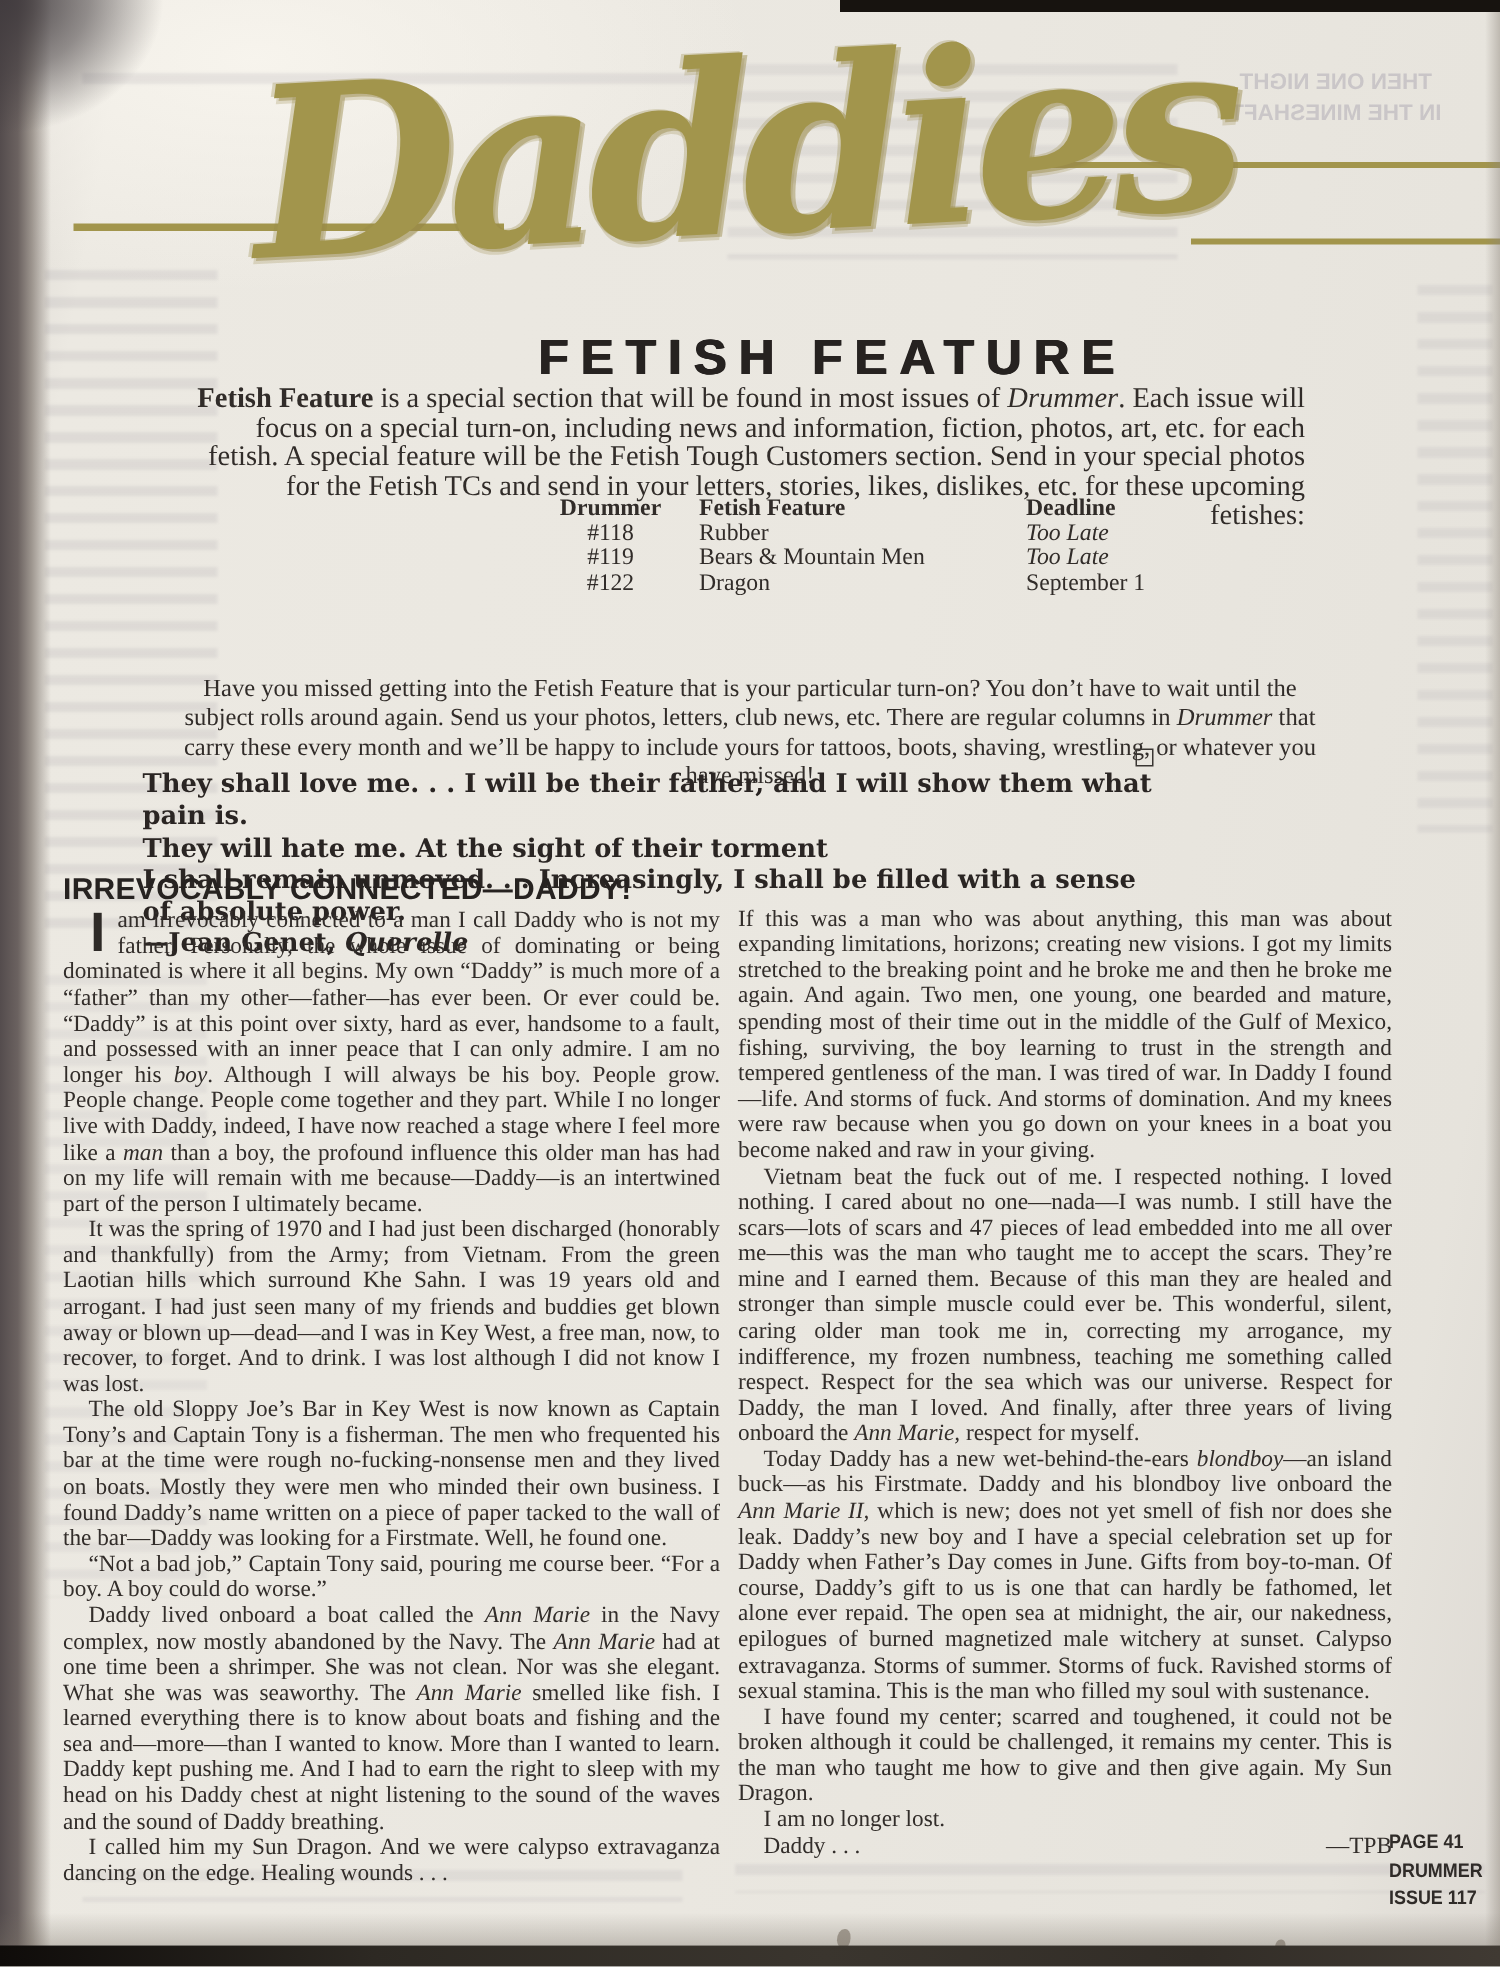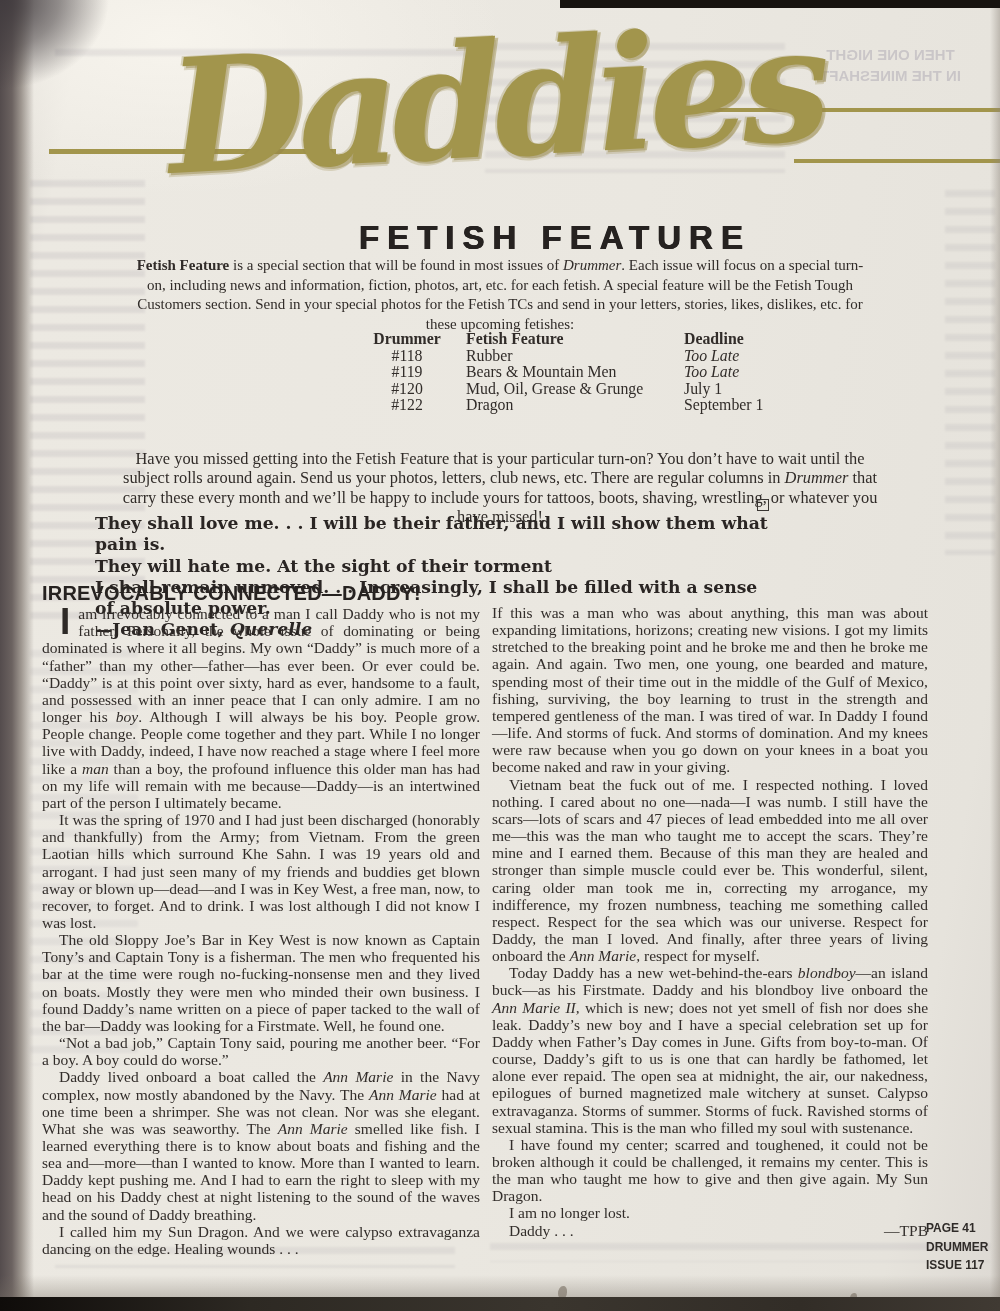--- a/index.html
+++ b/index.html
@@ -37,22 +37,22 @@
   .gl-right{left:794px;top:159px;width:206px;height:4px;}
   .script-title{position:absolute;left:168px;top:22px;z-index:6;
     font-family:"DejaVu Serif",serif;font-style:italic;font-weight:bold;
     font-size:158px;line-height:1;letter-spacing:-.05em;color:#a2954c;
     transform:rotate(-3deg);
     text-shadow:3px 2px 0 rgba(150,136,70,.45),-2px -1px 0 rgba(150,136,70,.3),1px 4px 0 rgba(150,136,70,.25);}
   .section-title{position:absolute;left:110px;top:219px;width:890px;text-align:center;z-index:6;
     font-family:"Liberation Sans",sans-serif;font-weight:bold;font-size:33px;letter-spacing:8px;
     color:#262220;text-shadow:.5px 0 0 #262220,-.5px 0 0 #262220;}
   
-  .intro{position:absolute;left:130px;top:256px;width:740px;text-align:center;
-    font-size:15px;line-height:19.6px;z-index:6;}
+  .intro{position:absolute;left:130px;top:256px;width:740px;text-align:right;
+    font-size:19px;line-height:19.6px;z-index:6;}
   .schedule{position:absolute;left:348px;top:331px;font-size:15.8px;line-height:16.6px;z-index:6;}
   .srow{display:flex;}
   .cell{display:block;}
   .cell.issue{width:118px;text-align:center;}
   .cell.fetish{width:218px;}
   .cell.deadline{width:140px;}
   .shead .cell{font-weight:bold;}
   .note{position:absolute;left:120px;top:449px;width:760px;text-align:center;
     font-size:16.4px;line-height:19.4px;z-index:6;}
   .end-square{position:absolute;left:757px;top:499px;width:10px;height:10px;
@@ -115,25 +115,20 @@
       <span class="cell issue">#118</span>
       <span class="cell fetish">Rubber</span>
       <span class="cell deadline"><span style="font-style: italic;">Too Late</span></span>
     </div>
     <div class="srow">
       <span class="cell issue">#119</span>
       <span class="cell fetish">Bears &amp; Mountain Men</span>
       <span class="cell deadline"><span style="font-style: italic;">Too Late</span></span>
     </div>
     <div class="srow">
-      <span class="cell issue">#120</span>
-      <span class="cell fetish">Mud, Oil, Grease &amp; Grunge</span>
-      <span class="cell deadline"><span>July 1</span></span>
-    </div>
-    <div class="srow">
       <span class="cell issue">#122</span>
       <span class="cell fetish">Dragon</span>
       <span class="cell deadline"><span>September 1</span></span>
     </div>
   </div>
 
   <div class="note"><span>Have you missed getting into the Fetish Feature that is your particular turn-on? You don’t have to wait until the subject rolls around again. Send us your photos, letters, club news, etc. There are regular columns in </span><span style="font-style: italic;">Drummer</span><span> that carry these every month and we’ll be happy to include yours for tattoos, boots, shaving, wrestling, or whatever you have missed!</span></div>
   <div class="end-square"></div>
 
   <div class="quote">
@@ -141,21 +136,21 @@
     <div>They will hate me. At the sight of their torment</div>
     <div>I shall remain unmoved. . . Increasingly, I shall be filled with a sense of absolute power.</div>
     <div class="attr"><span>—Jean Genet, </span><i>Querelle</i></div>
   </div>
 
   <div class="col col-left">
     <h2 class="headline">IRREVOCABLY CONNECTED—DADDY!</h2>
     <p class="first"><span class="dropcap">I</span><span><span> am irrevocably connected to a man I call Daddy who is not my father. Personally, the whole issue of dominating or being dominated is where it all begins. My own “Daddy” is much more of a “father” than my other—father—has ever been. Or ever could be. “Daddy” is at this point over sixty, hard as ever, handsome to a fault, and possessed with an inner peace that I can only admire. I am no longer his </span><span style="font-style: italic;">boy</span><span>. Although I will always be his boy. People grow. People change. People come together and they part. While I no longer live with Daddy, indeed, I have now reached a stage where I feel more like a </span><span style="font-style: italic;">man</span><span> than a boy, the profound influence this older man has had on my life will remain with me because—Daddy—is an intertwined part of the person I ultimately became.</span></span></p>
     <p><span>It was the spring of 1970 and I had just been discharged (honorably and thankfully) from the Army; from Vietnam. From the green Laotian hills which surround Khe Sahn. I was 19 years old and arrogant. I had just seen many of my friends and buddies get blown away or blown up—dead—and I was in Key West, a free man, now, to recover, to forget. And to drink. I was lost although I did not know I was lost.</span></p>
     <p><span>The old Sloppy Joe’s Bar in Key West is now known as Captain Tony’s and Captain Tony is a fisherman. The men who frequented his bar at the time were rough no-fucking-nonsense men and they lived on boats. Mostly they were men who minded their own business. I found Daddy’s name written on a piece of paper tacked to the wall of the bar—Daddy was looking for a Firstmate. Well, he found one.</span></p>
-    <p><span>“Not a bad job,” Captain Tony said, pouring me another beer. “For a boy. A boy could do worse.”</span></p>
+    <p><span>“Not a bad job,” Captain Tony said, pouring me course beer. “For a boy. A boy could do worse.”</span></p>
     <p><span>Daddy lived onboard a boat called the </span><span style="font-style: italic;">Ann Marie</span><span> in the Navy complex, now mostly abandoned by the Navy. The </span><span style="font-style: italic;">Ann Marie</span><span> had at one time been a shrimper. She was not clean. Nor was she elegant. What she was was seaworthy. The </span><span style="font-style: italic;">Ann Marie</span><span> smelled like fish. I learned everything there is to know about boats and fishing and the sea and—more—than I wanted to know. More than I wanted to learn. Daddy kept pushing me. And I had to earn the right to sleep with my head on his Daddy chest at night listening to the sound of the waves and the sound of Daddy breathing.</span></p>
     <p><span>I called him my Sun Dragon. And we were calypso extravaganza dancing on the edge. Healing wounds . . .</span></p>
   </div>
 
   <div class="col col-right">
     <p class="first"><span>If this was a man who was about anything, this man was about expanding limitations, horizons; creating new visions. I got my limits stretched to the breaking point and he broke me and then he broke me again. And again. Two men, one young, one bearded and mature, spending most of their time out in the middle of the Gulf of Mexico, fishing, surviving, the boy learning to trust in the strength and tempered gentleness of the man. I was tired of war. In Daddy I found—life. And storms of fuck. And storms of domination. And my knees were raw because when you go down on your knees in a boat you become naked and raw in your giving.</span></p>
     <p><span>Vietnam beat the fuck out of me. I respected nothing. I loved nothing. I cared about no one—nada—I was numb. I still have the scars—lots of scars and 47 pieces of lead embedded into me all over me—this was the man who taught me to accept the scars. They’re mine and I earned them. Because of this man they are healed and stronger than simple muscle could ever be. This wonderful, silent, caring older man took me in, correcting my arrogance, my indifference, my frozen numbness, teaching me something called respect. Respect for the sea which was our universe. Respect for Daddy, the man I loved. And finally, after three years of living onboard the </span><span style="font-style: italic;">Ann Marie,</span><span> respect for myself.</span></p>
     <p><span>Today Daddy has a new wet-behind-the-ears </span><span style="font-style: italic;">blondboy</span><span>—an island buck—as his Firstmate. Daddy and his blondboy live onboard the </span><span style="font-style: italic;">Ann Marie II,</span><span> which is new; does not yet smell of fish nor does she leak. Daddy’s new boy and I have a special celebration set up for Daddy when Father’s Day comes in June. Gifts from boy-to-man. Of course, Daddy’s gift to us is one that can hardly be fathomed, let alone ever repaid. The open sea at midnight, the air, our nakedness, epilogues of burned magnetized male witchery at sunset. Calypso extravaganza. Storms of summer. Storms of fuck. Ravished storms of sexual stamina. This is the man who filled my soul with sustenance.</span></p>
     <p><span>I have found my center; scarred and toughened, it could not be broken although it could be challenged, it remains my center. This is the man who taught me how to give and then give again. My Sun Dragon.</span></p>
     <p><span>I am no longer lost.</span></p>

